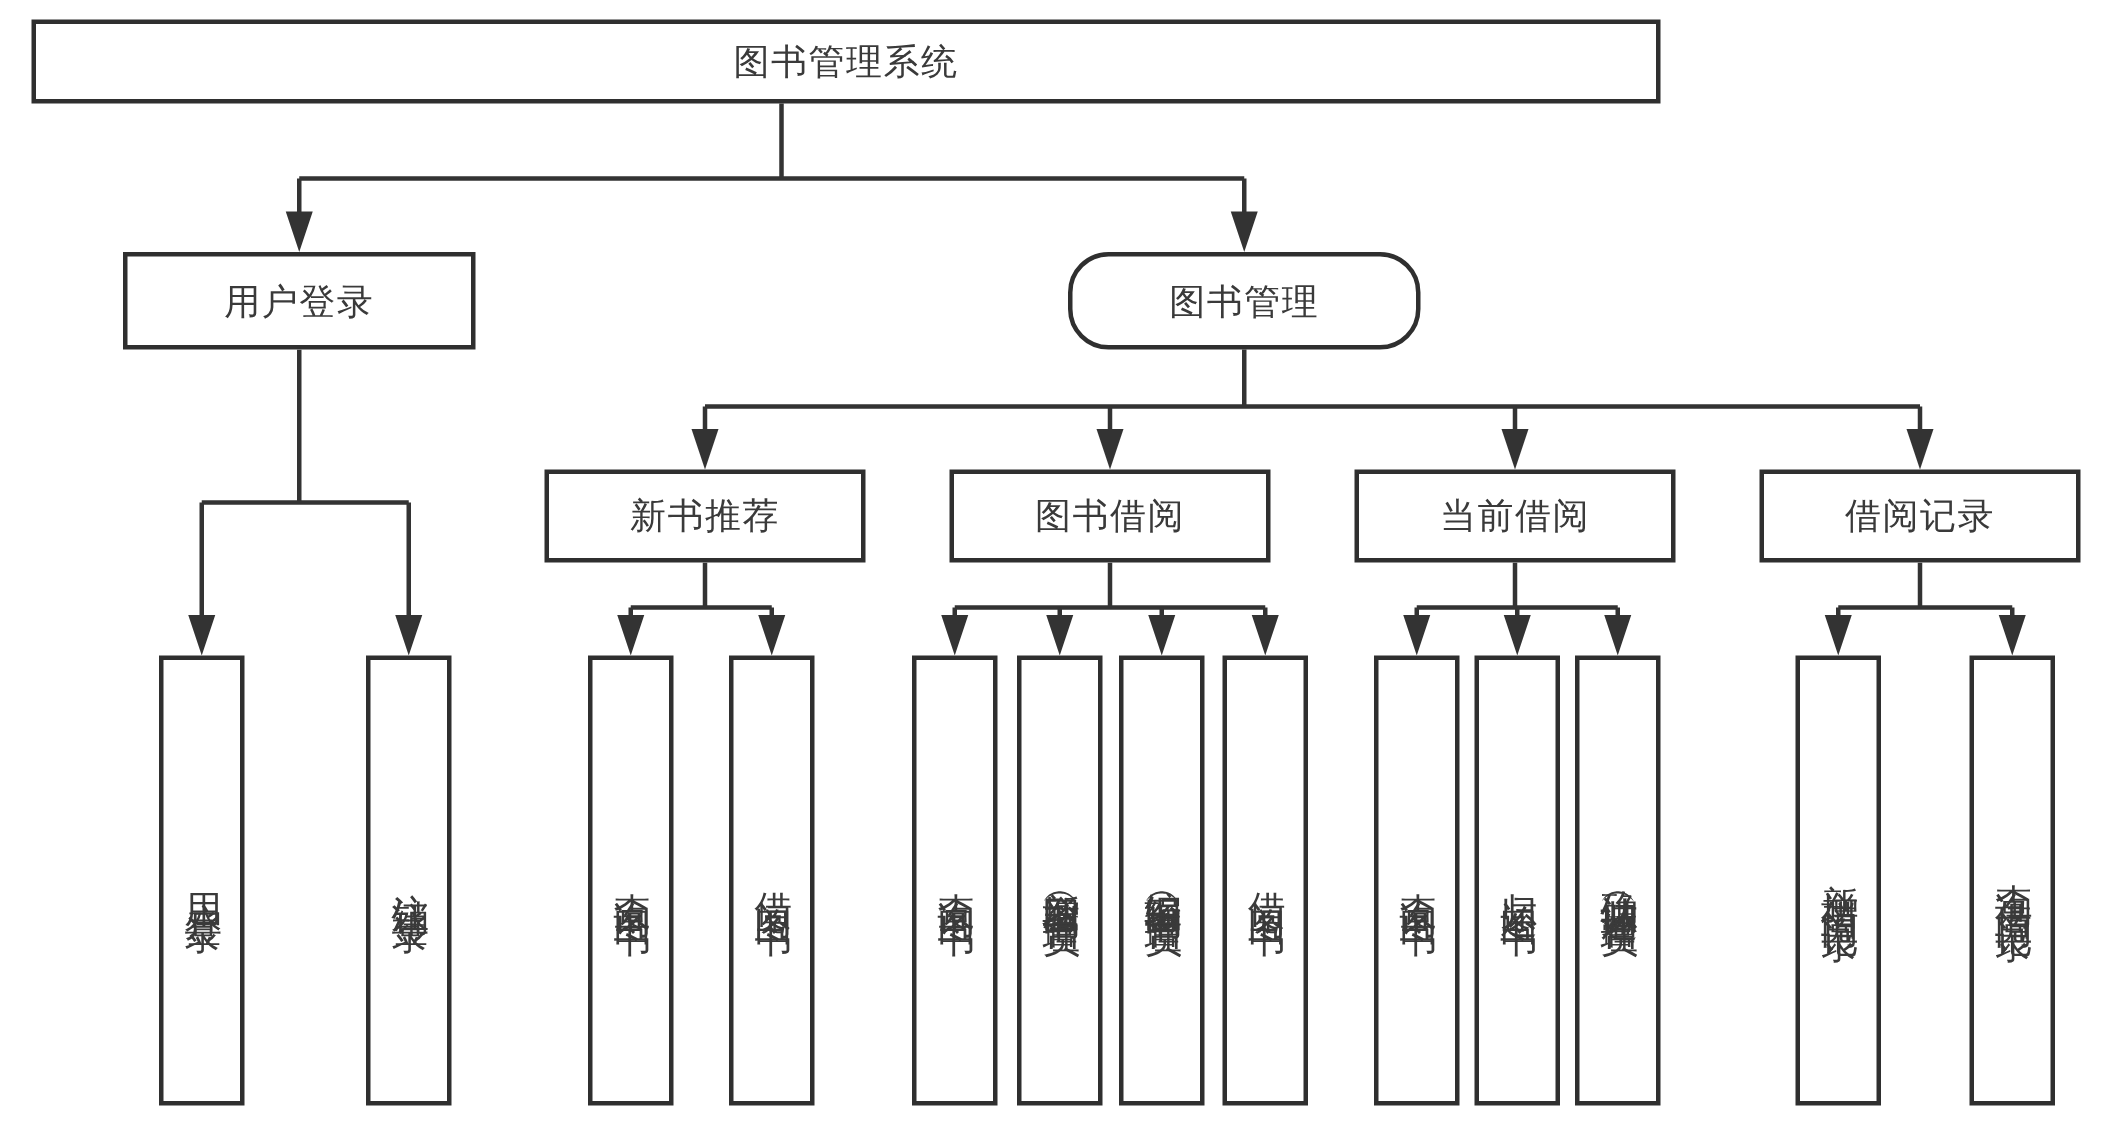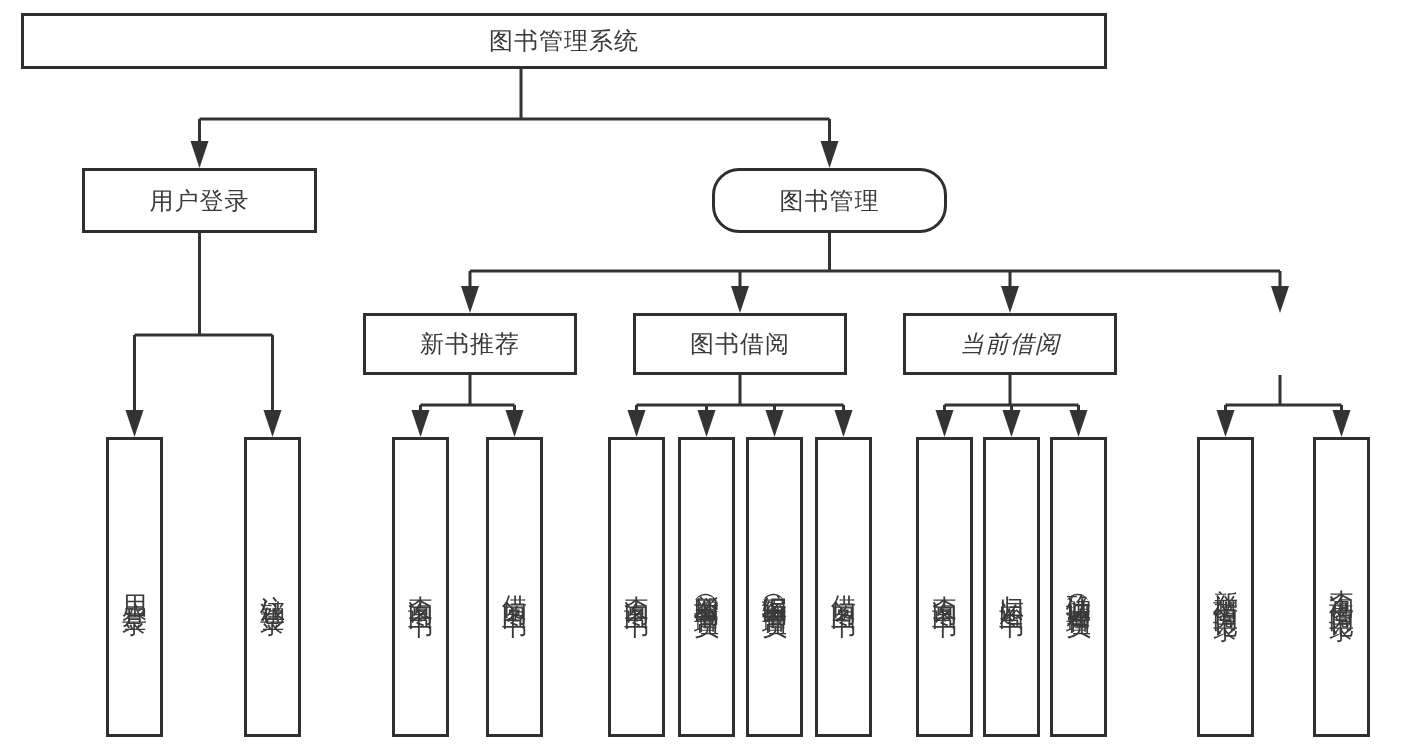--- a/index.html
+++ b/index.html
@@ -117,22 +117,25 @@
   <div class="box" style="left:712px; top:168px; width:235px; height:65px;border-radius:27px;">
     <span class="hlabel">图书管理</span>
   </div>
 
   <div class="box" style="left:363px; top:313px; width:214px; height:62px;">
     <span class="hlabel">新书推荐</span>
   </div>
   <div class="box" style="left:633px; top:313px; width:214px; height:62px;">
     <span class="hlabel">图书借阅</span>
   </div>
-  <div class="box" style="left:903px; top:313px; width:214px; height:62px;font-style:italic;">
+  <div class="box" style="left:903px; top:313px; width:214px; height:62px;">
     <span class="hlabel">当前借阅</span>
+  </div>
+  <div class="box" style="left:1173px; top:313px; width:214px; height:62px;">
+    <span class="hlabel">借阅记录</span>
   </div>
 
   <div class="box leaf" style="left:106px;">
     <span class="vtext">用户登录</span>
   </div>
   <div class="box leaf" style="left:244px;">
     <span class="vtext">注销登录</span>
   </div>
 
   <div class="box leaf" style="left:392px;">

